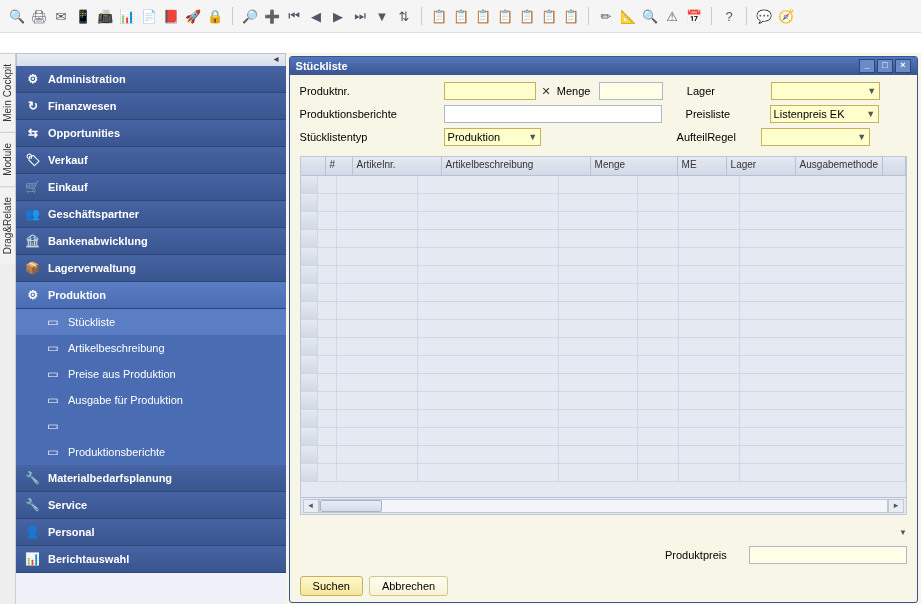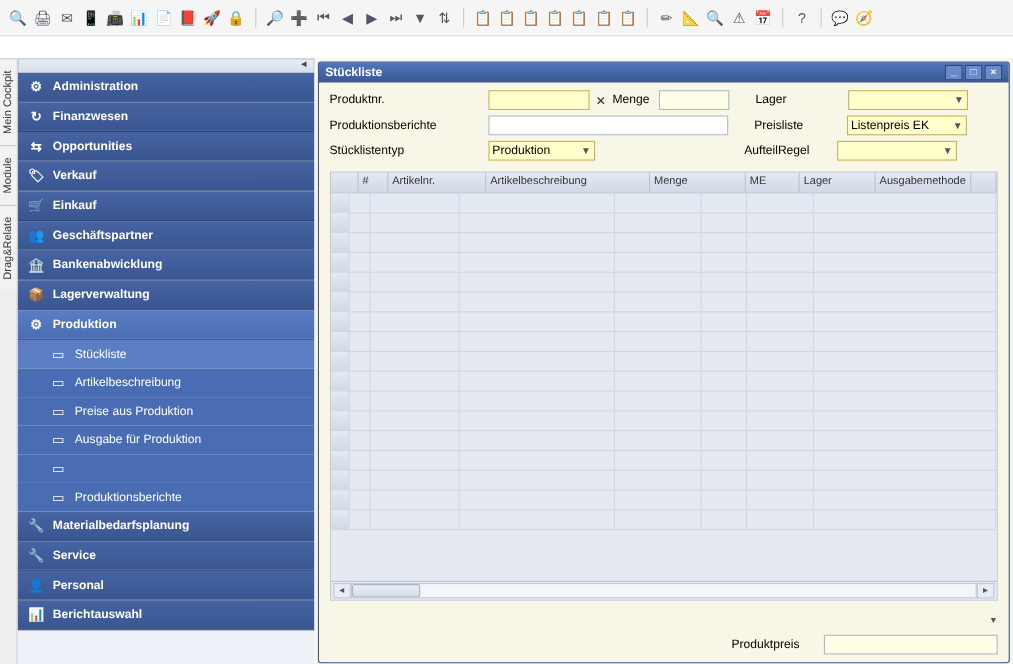--- a/index.html
+++ b/index.html
@@ -433,19 +433,23 @@
         </div>
 
         <div class="form-row" style="justify-content:flex-end;margin-top:4px">
           <span class="small-tri">▼</span>
         </div>
         <div class="form-row" style="justify-content:flex-end">
           <label style="width:80px">Produktpreis</label>
           <input class="inp ro" style="width: 150px;" value="">
         </div>
 
+        <div class="footer">
+          <button class="btn">Suchen</button>
+          <button class="btn alt">Abbrechen</button>
+        </div>
 
       </div>
     </div>
   </div>
 </div>
 
 </div>
 
 </body></html>

